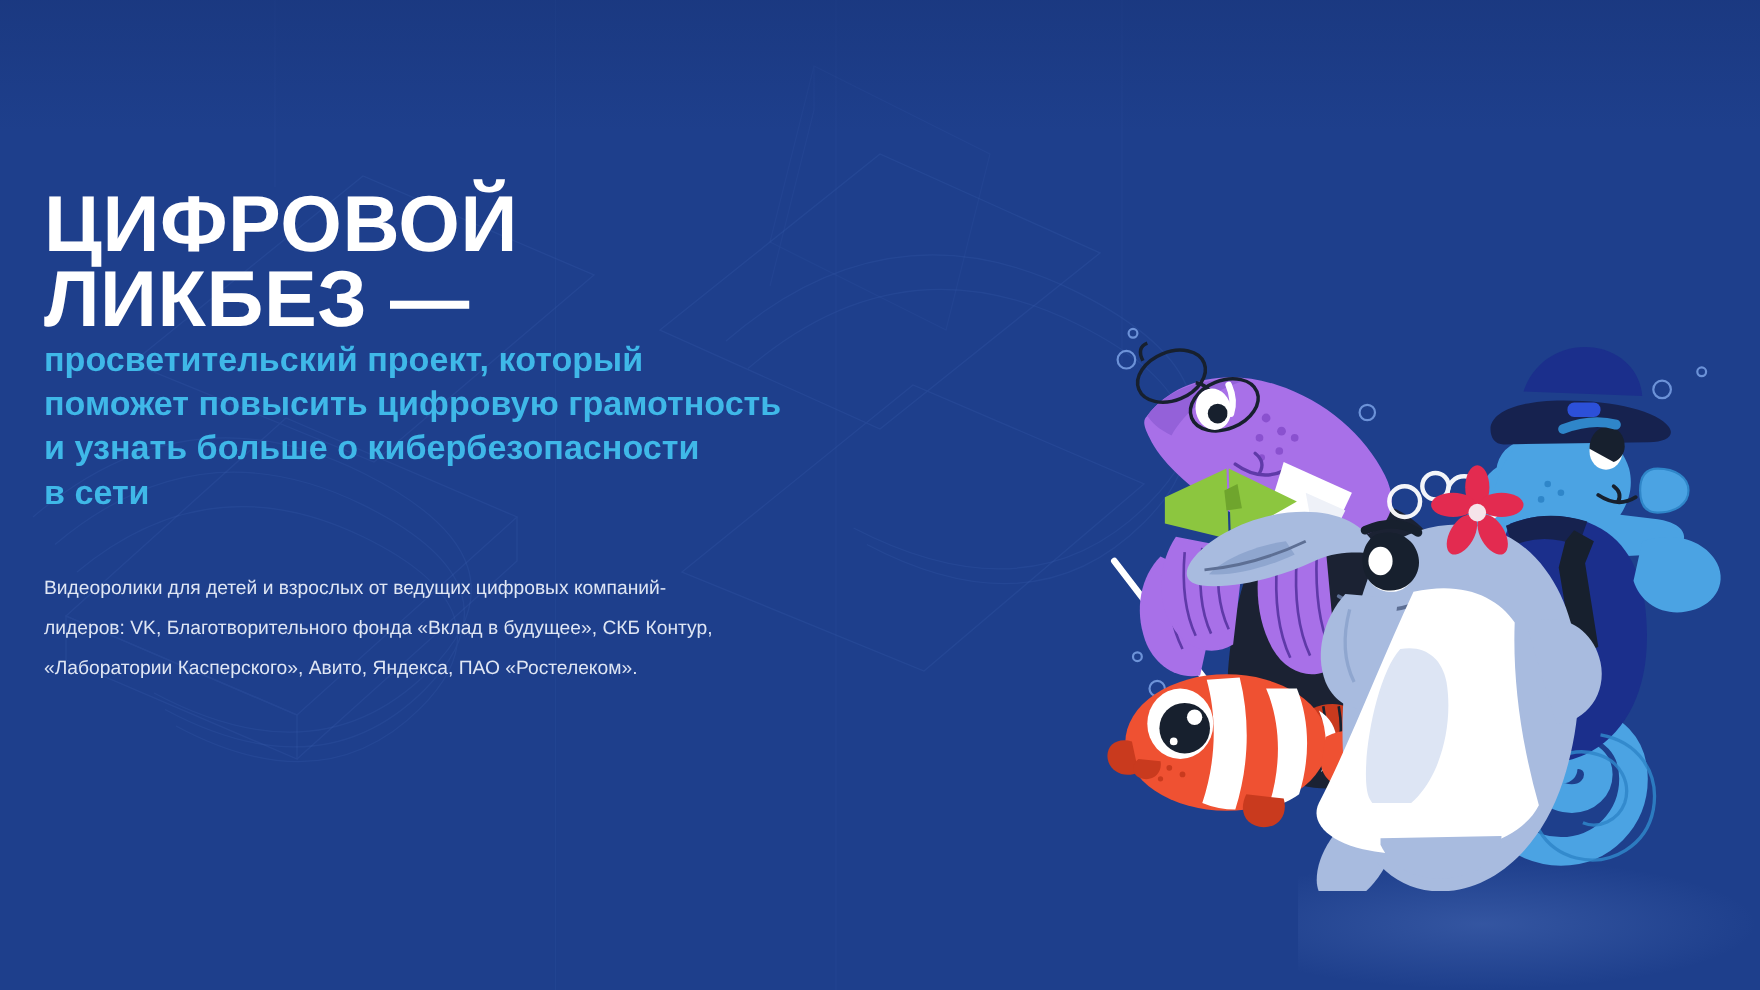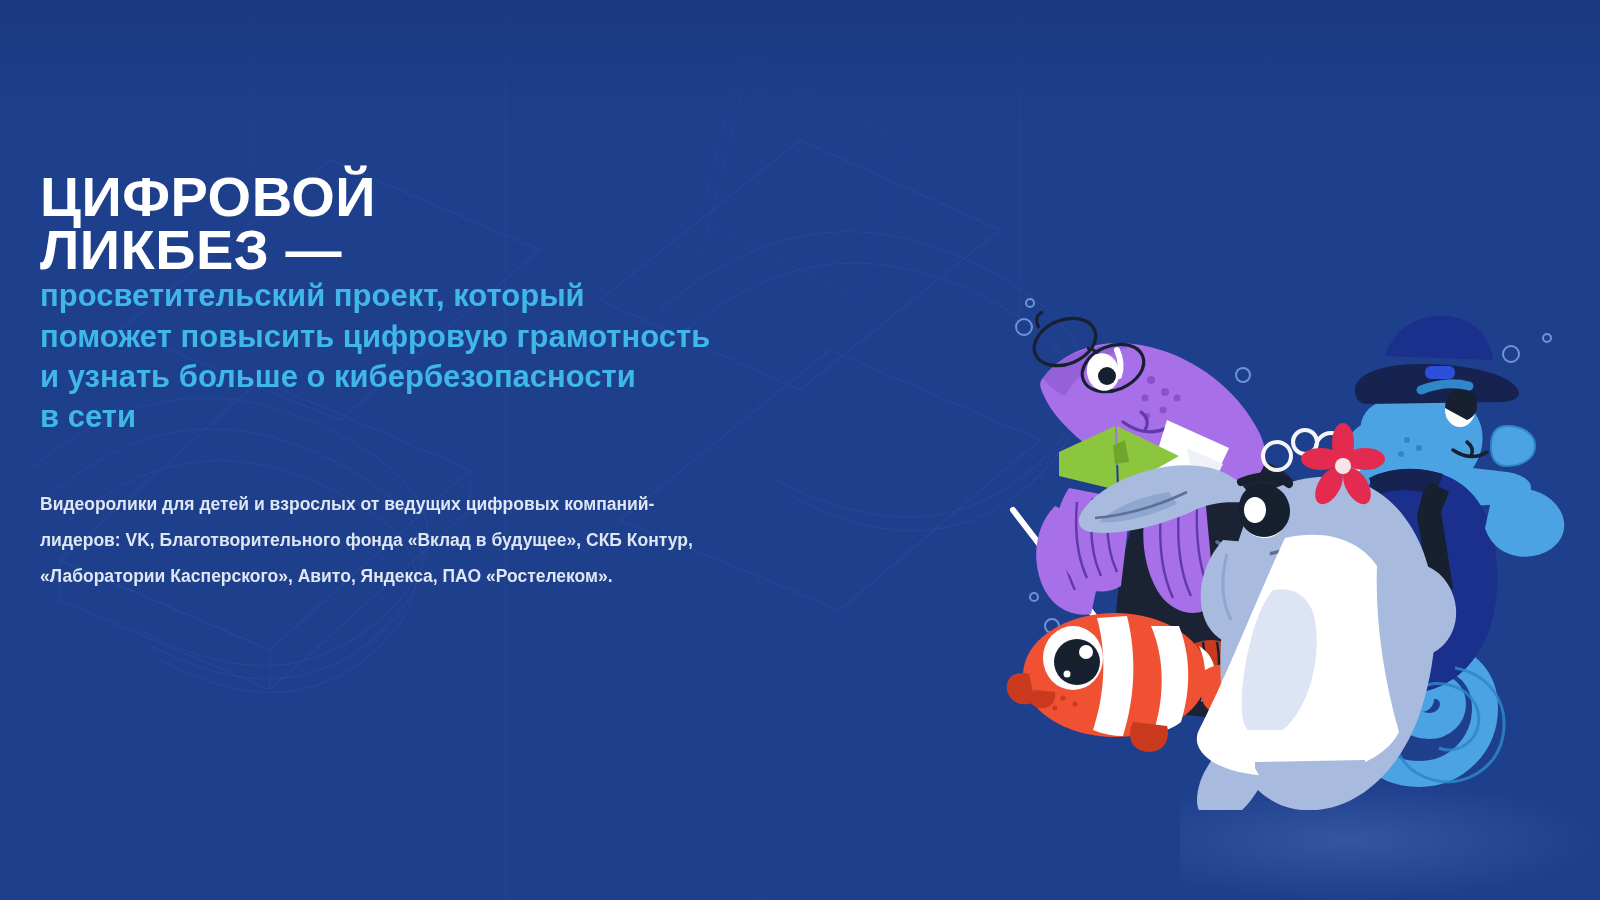--- a/index.html
+++ b/index.html
@@ -40,41 +40,41 @@
 
   
   .copy {
     position:absolute;
     left:40px; top:170px;
     width:860px;
   }
 
   .headline {
     color:#ffffff;
-    font-size:56px;
+    font-size:72px;
     line-height:.95;
     font-weight:bold;
     letter-spacing:.5px;
     white-space:pre-line;
   }
 
   .subhead {
     color:#3fb8e8;
     font-size:31px;
     line-height:1.30;
     font-weight:bold;
     white-space:pre-line;
   }
 
   .blurb {
     margin-top:48px;
     color:#dfe6f4;
     font-size:17.5px;
     line-height:2.08;
-    font-weight:bold;
+    font-weight:normal;
     white-space:pre-line;
   }
 
   
   .illustration {
     position:absolute;
     left:955px; top:270px;
     width:645px; height:540px;
   }
   .illustration svg { display:block; width:100%; height:100%; }

